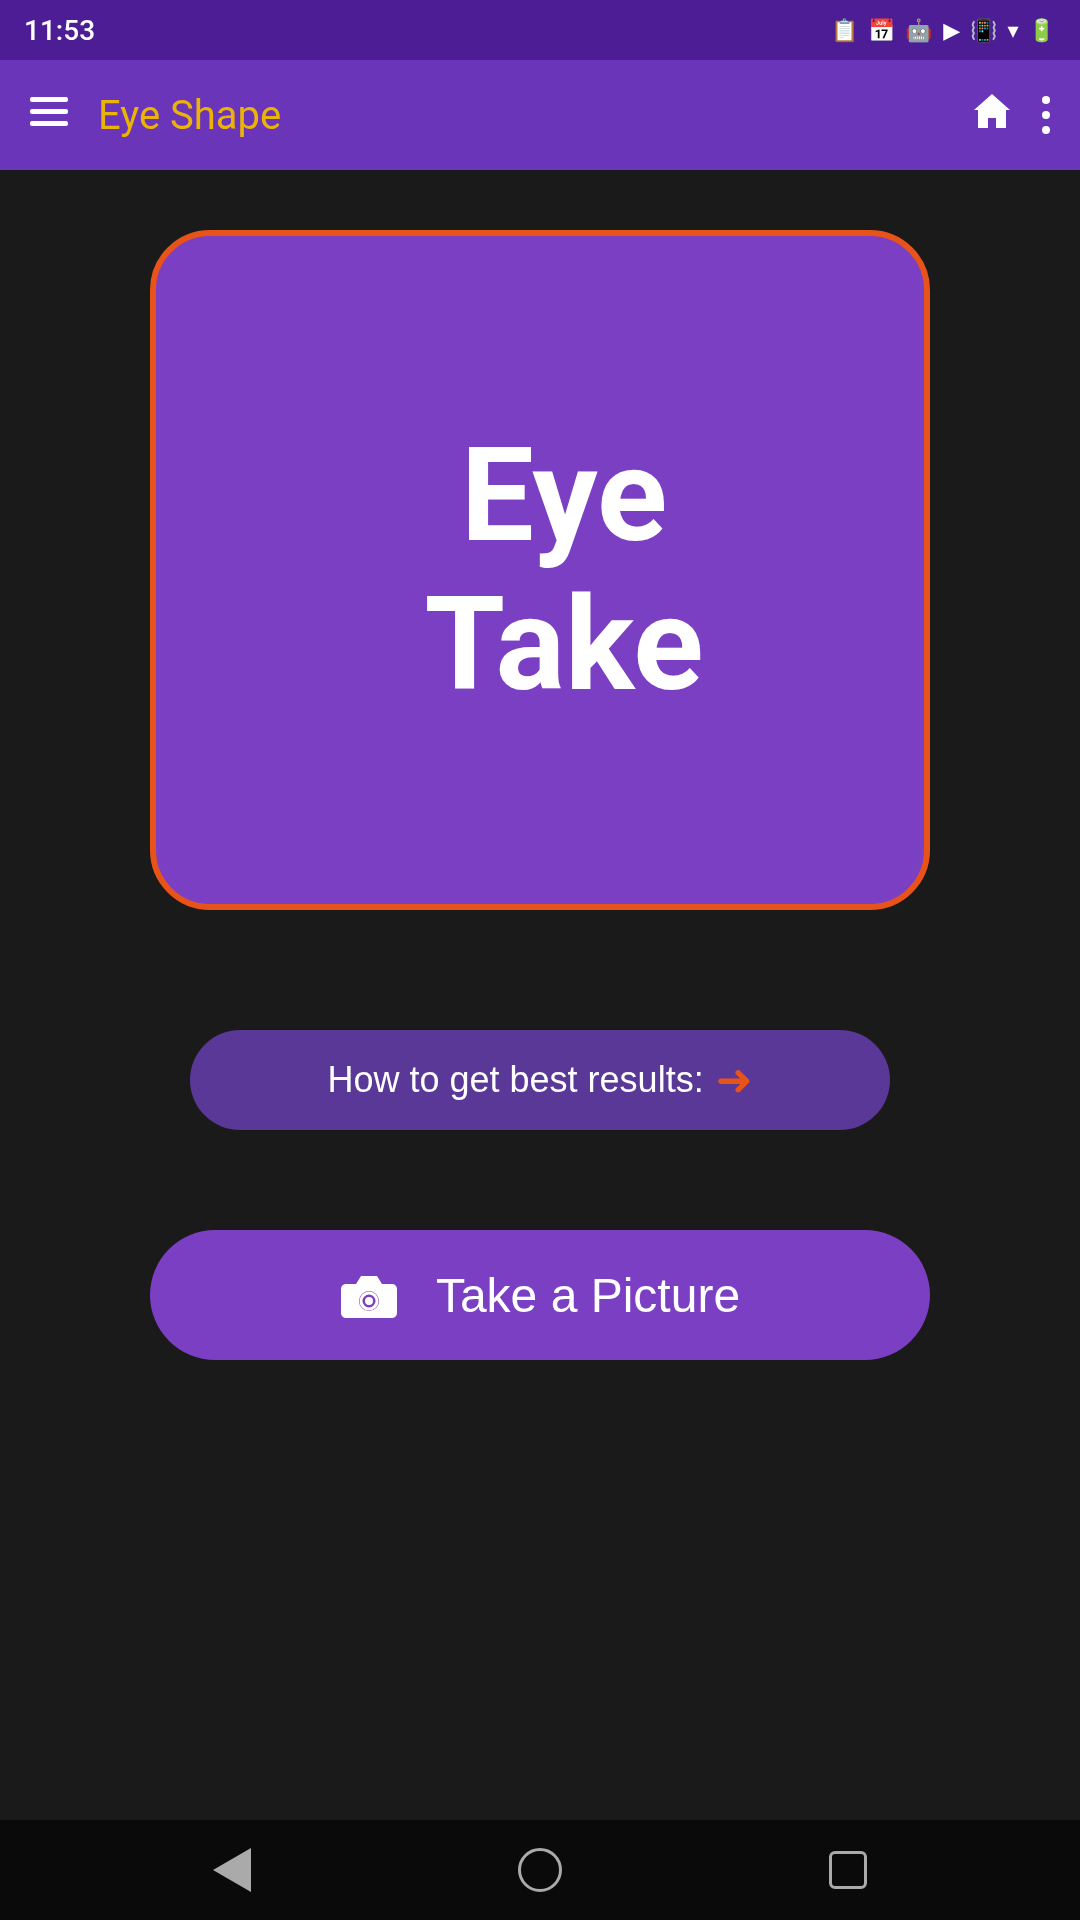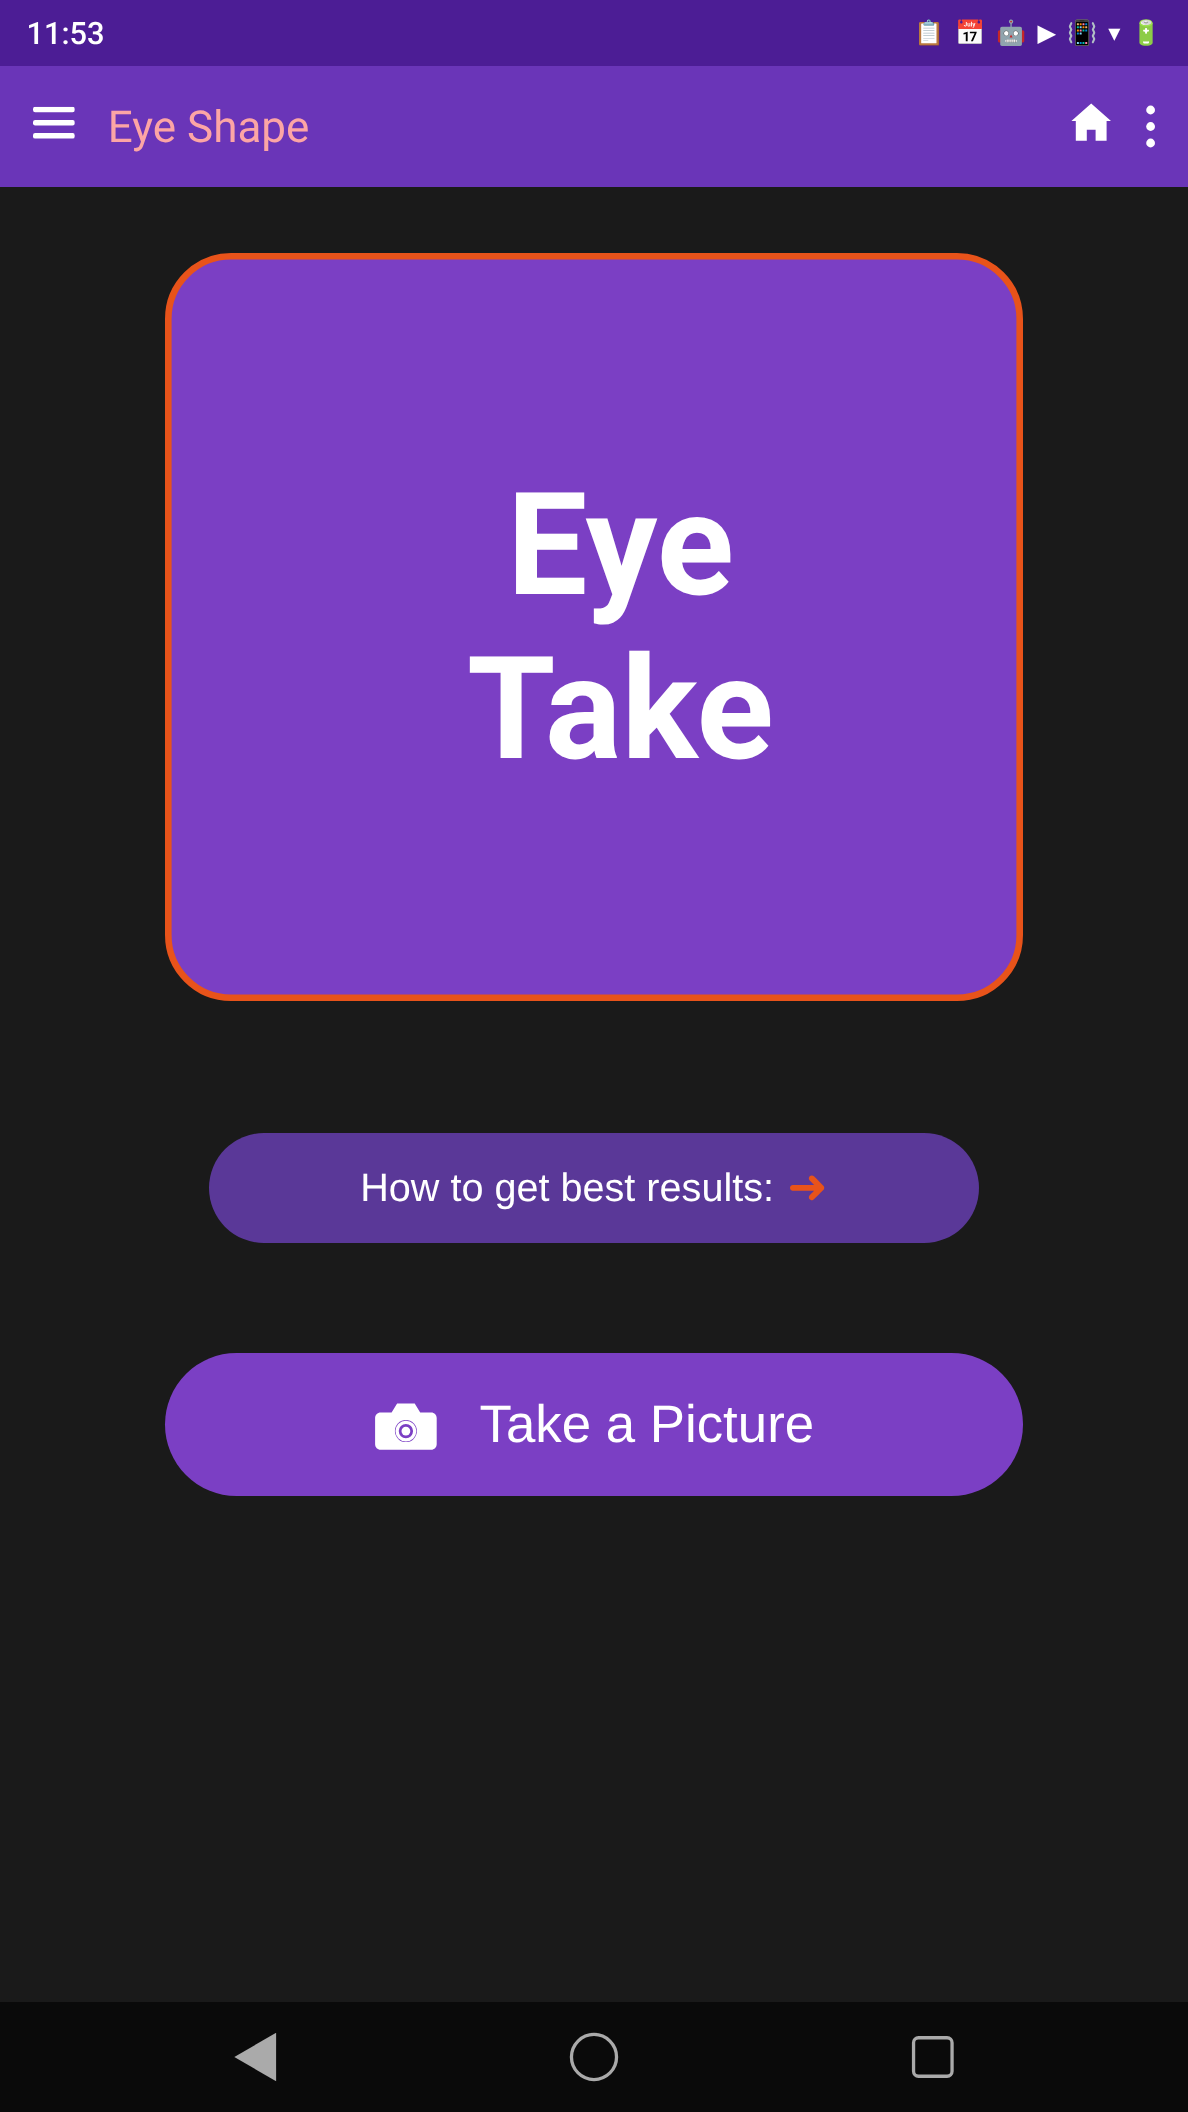--- a/index.html
+++ b/index.html
@@ -65,21 +65,21 @@
     }
 
     .hamburger-icon {
       color: white;
       font-size: 36px;
       cursor: pointer;
       line-height: 1;
     }
 
     .app-bar-title {
-      color: #fca5a5;
+      color: #eab308;
       font-size: 40px;
       font-weight: 400;
     }
 
     .app-bar-right {
       display: flex;
       align-items: center;
       gap: 30px;
     }
 

